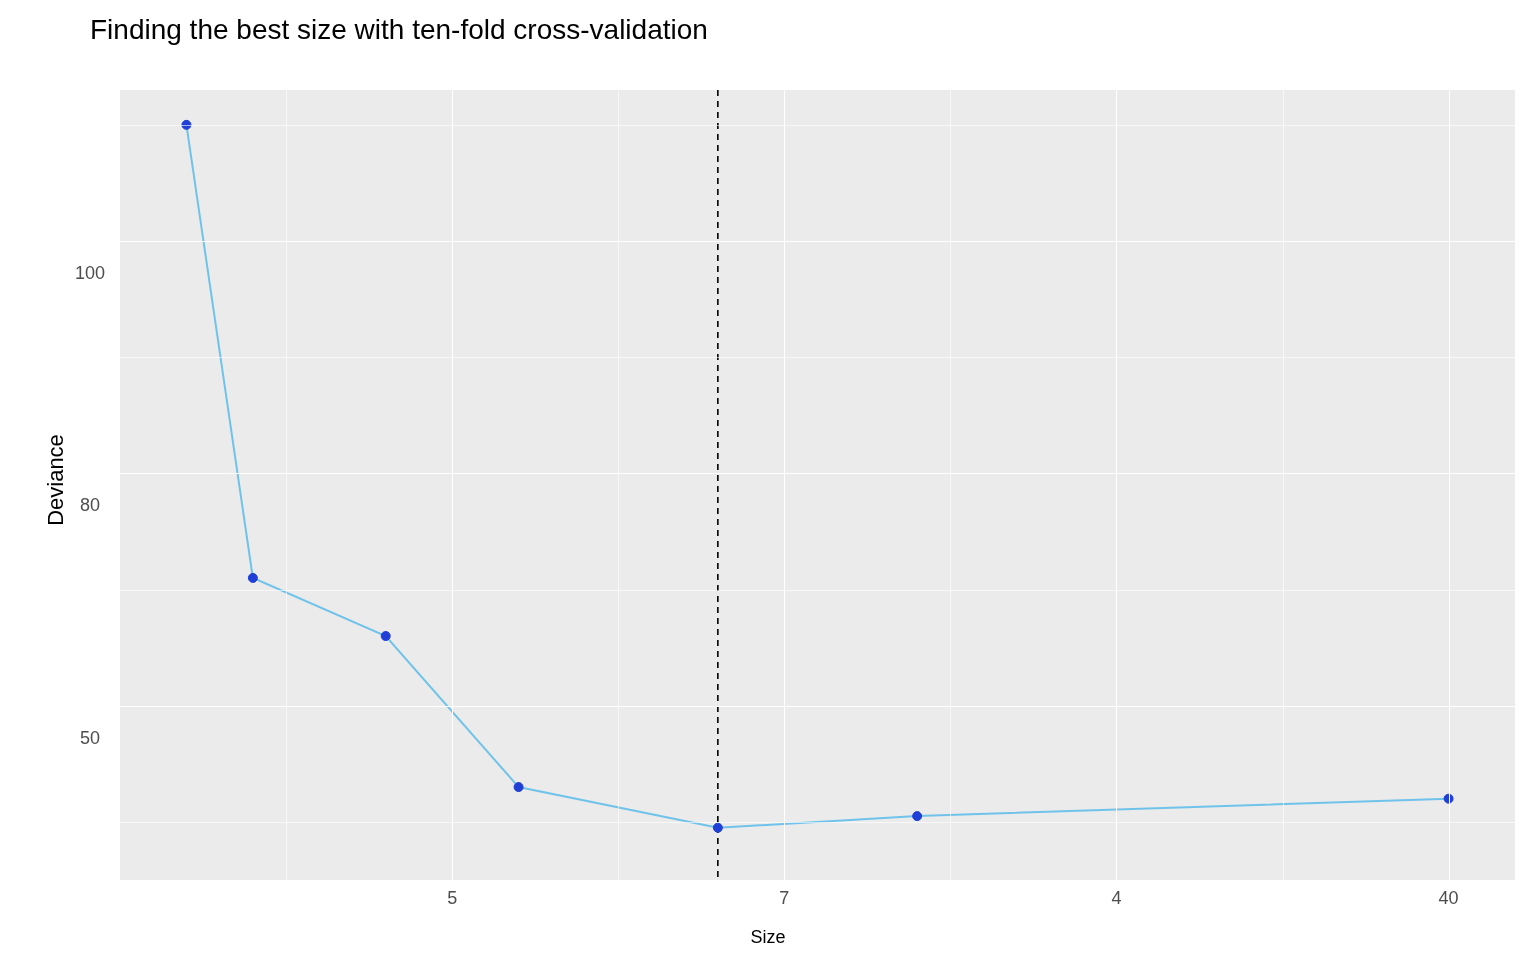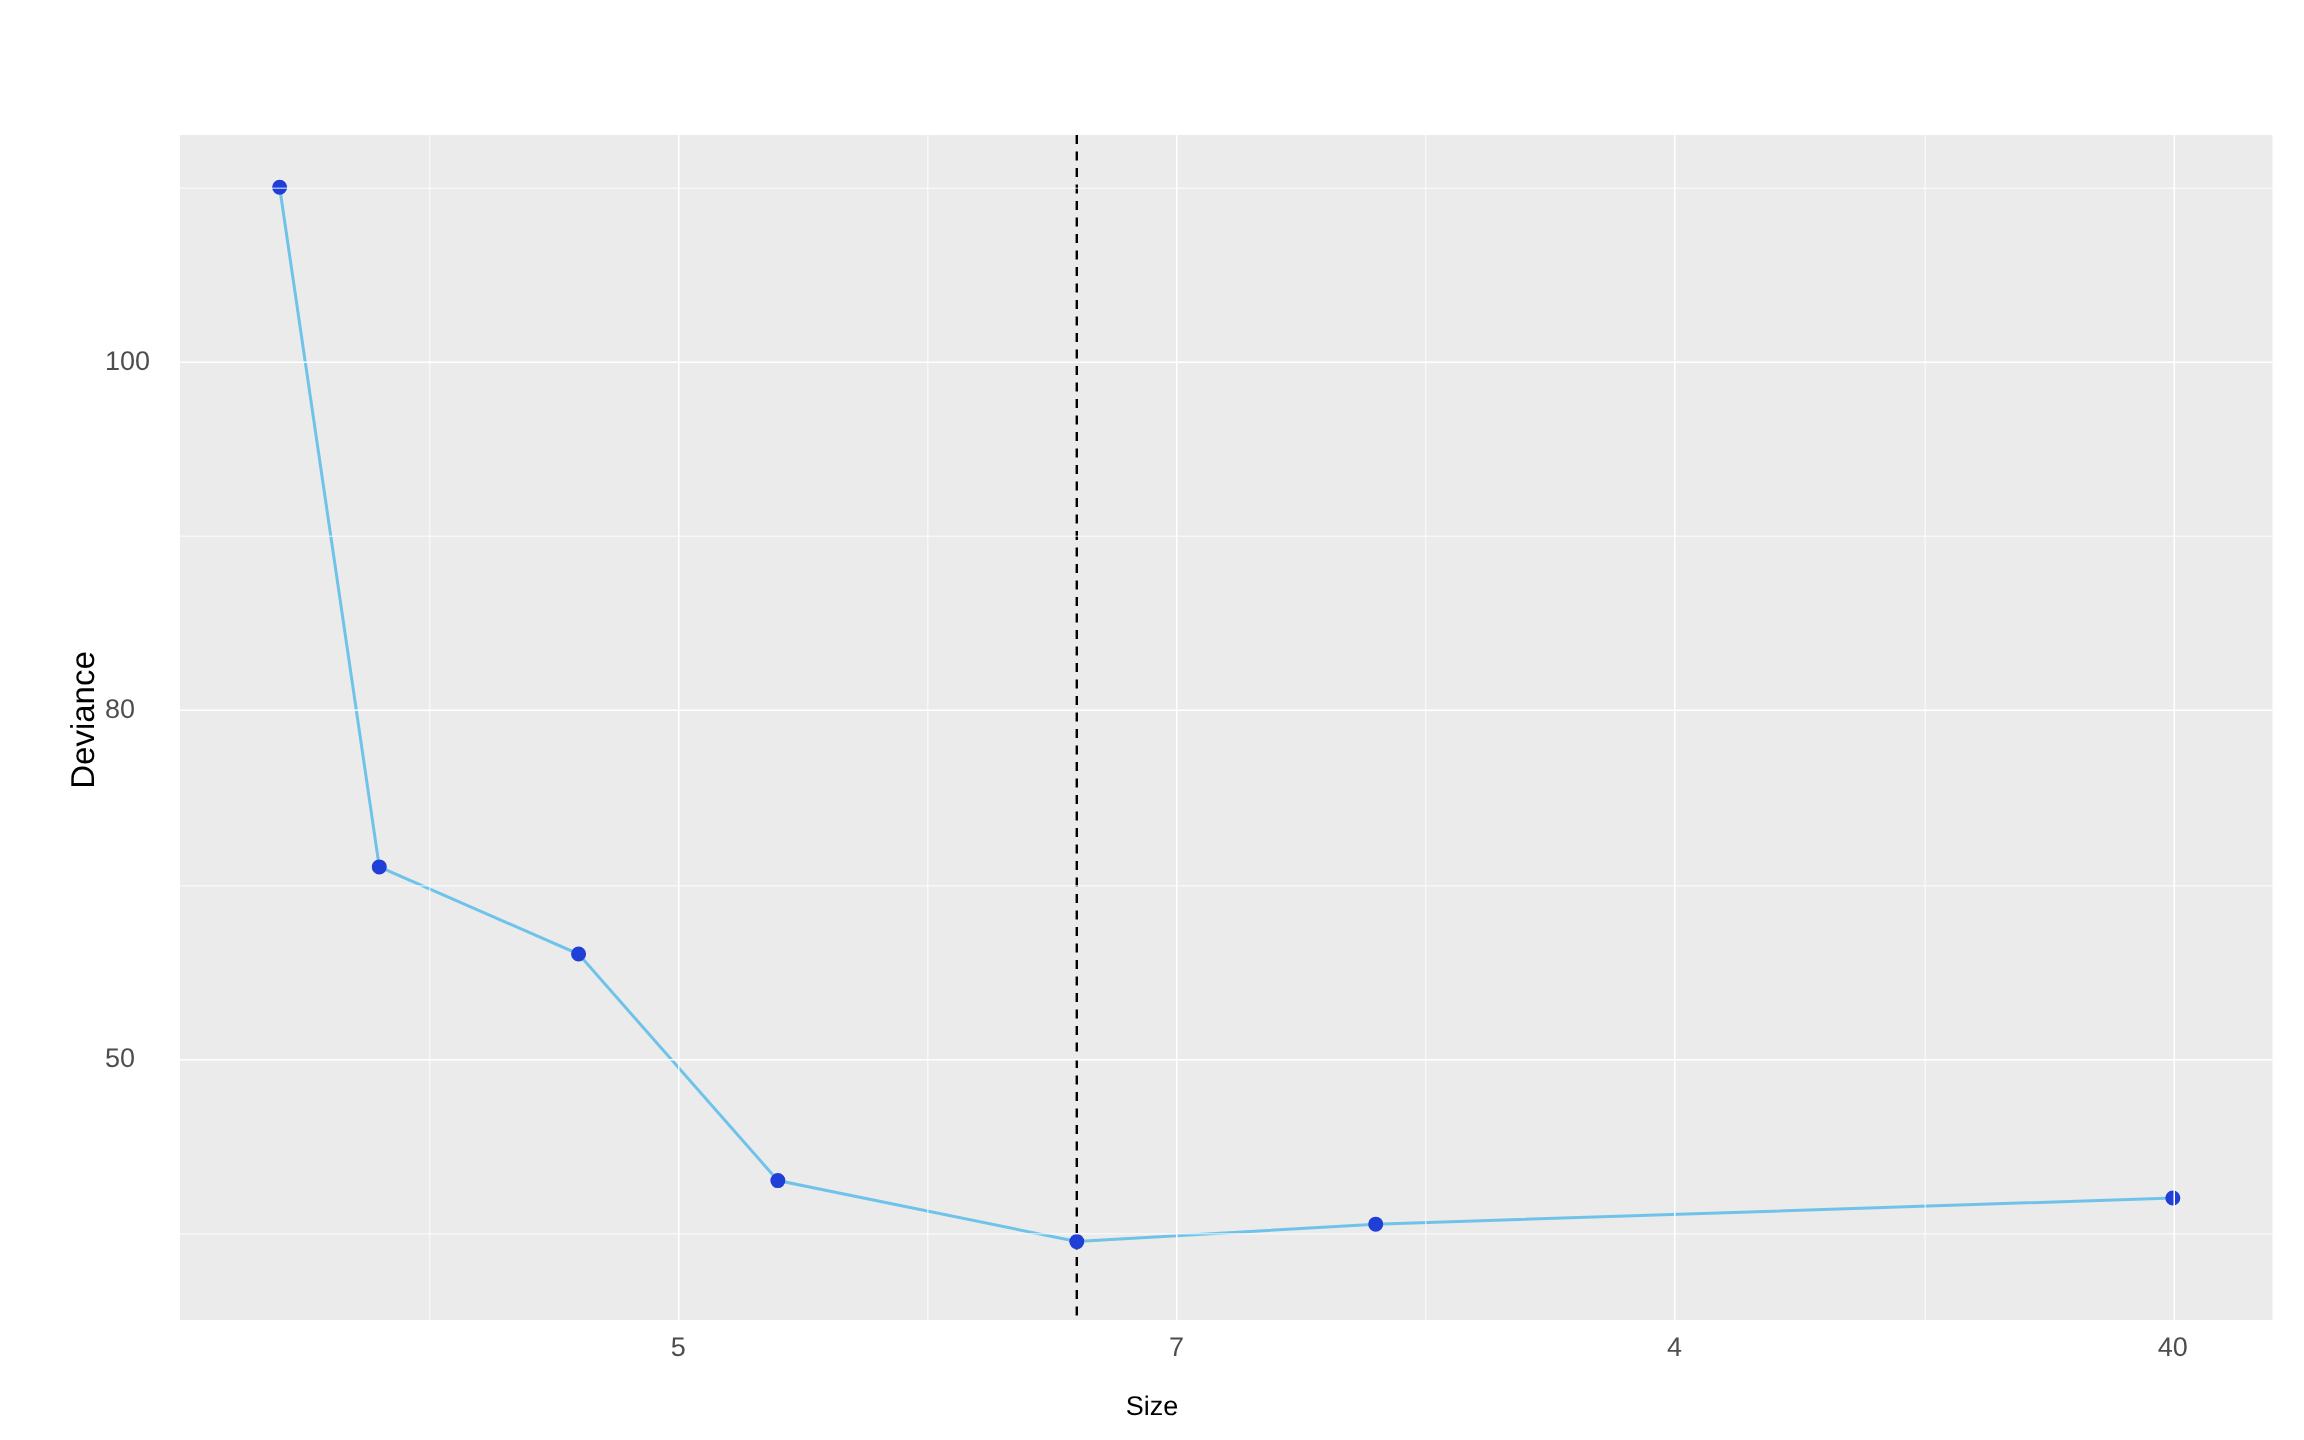--- a/index.html
+++ b/index.html
@@ -62,21 +62,22 @@
     position: absolute;
     transform: translateX(-50%);
     font-size: 18px;
     color: #4d4d4d;
   }
   .tick-y {
     position: absolute;
     transform: translateY(-50%);
     font-size: 18px;
     color: #4d4d4d;
-    text-align: left;
+    text-align: center;
+    margin-top: 32px;
   }
   svg.plot-svg {
     position: absolute;
     left: 0; top: 0;
     width: 100%; height: 100%;
     overflow: visible;
   }
   .line-path {
     fill: none;
     stroke: #6fc3ea;
@@ -90,20 +91,21 @@
   .point {
     fill: #1f3fd6;
     stroke: #1f3fd6;
     stroke-width: 1;
   }
 </style>
 </head>
 <body>
 
 <div class="chart-wrap">
+  <div class="title">Finding the best size with ten-fold cross-validation</div>
   <div class="ylabel">Deviance</div>
   <div class="xlabel">Size</div>
 
   <div class="panel" id="panel" style="left: 120px; top: 90px; width: 1395px; height: 790px;">
     <svg class="plot-svg" id="plot-svg">
         <line x1="597.8571428571428" x2="597.8571428571428" y1="0" y2="790" class="vline"></line>
         <path d="M66.42857142857143 34.85294117647061 L132.85714285714286 487.94117647058823 L265.7142857142857 546.0294117647059 L398.57142857142856 697.0588235294117 L597.8571428571428 737.7205882352941 L797.1428571428571 726.1029411764706 L1328.5714285714284 708.6764705882354 " class="line-path"></path>
         <circle cx="66.42857142857143" cy="34.85294117647061" r="4.5" class="point"></circle>
         <circle cx="132.85714285714286" cy="487.94117647058823" r="4.5" class="point"></circle>
         <circle cx="265.7142857142857" cy="546.0294117647059" r="4.5" class="point"></circle>

